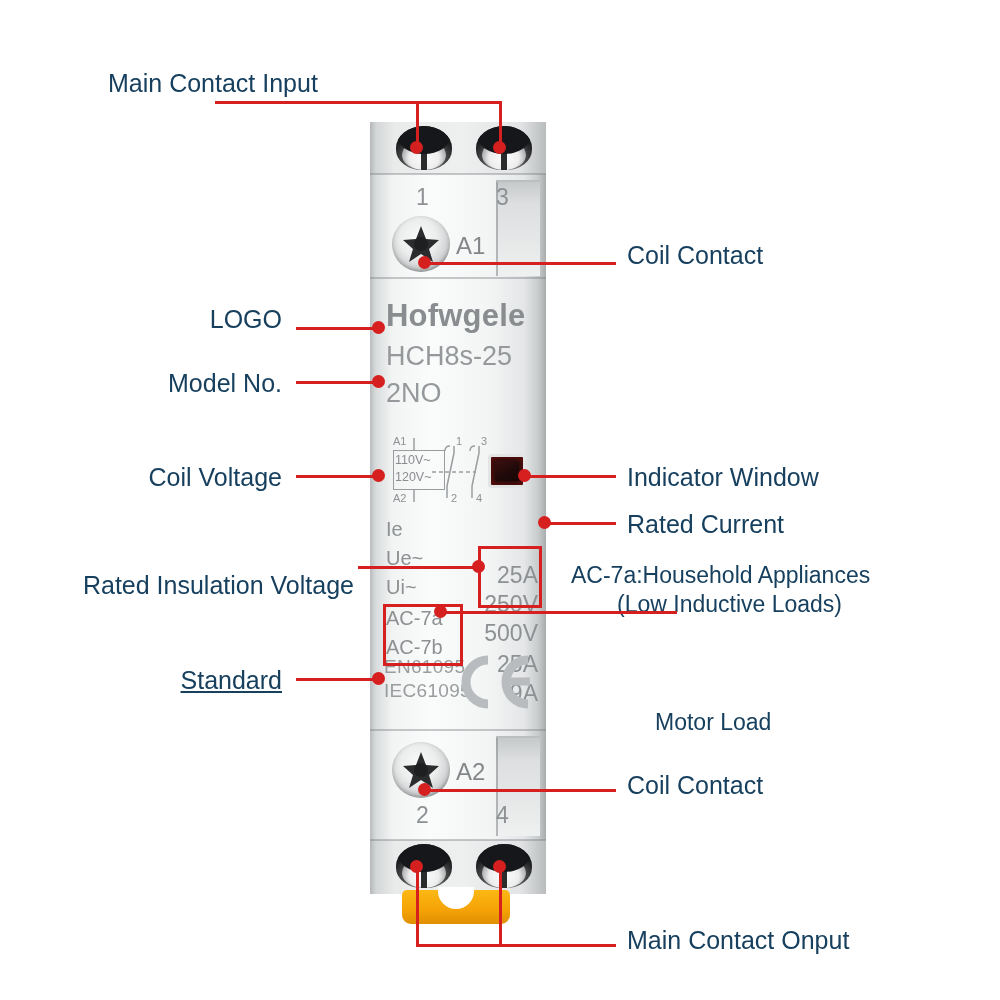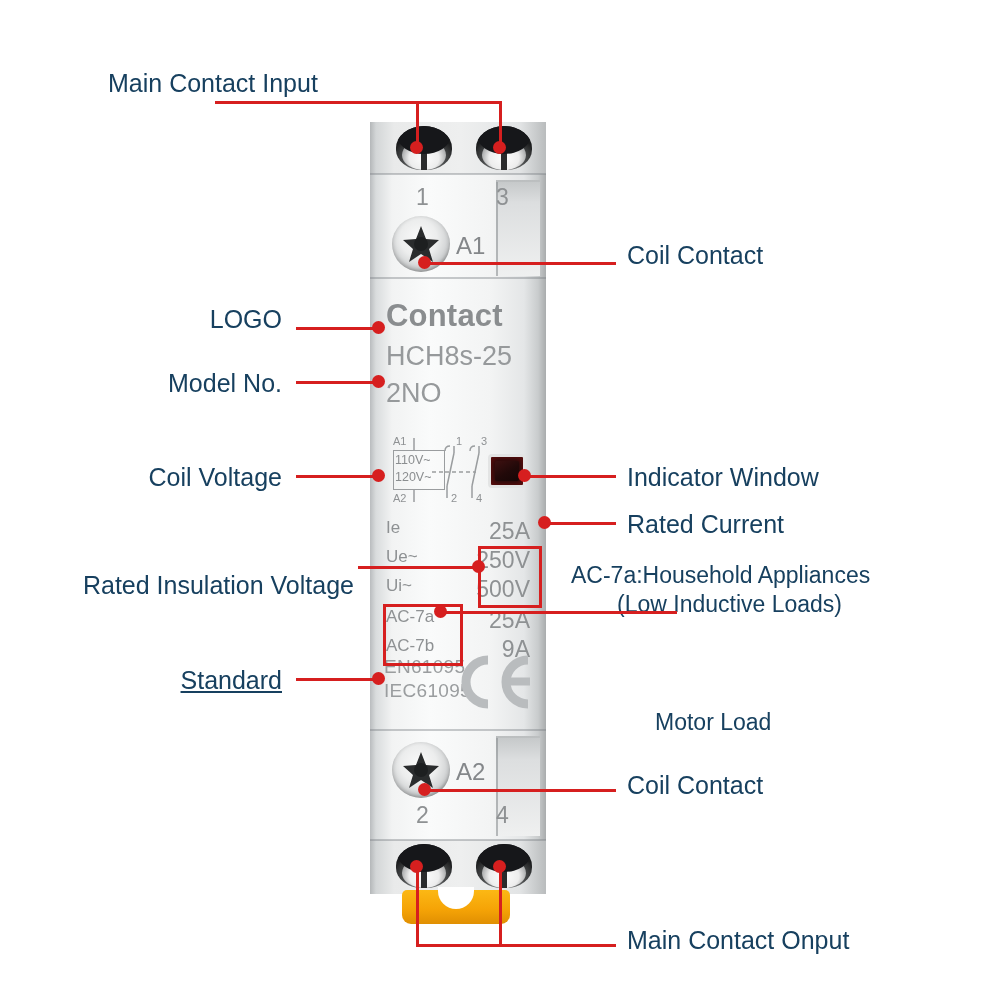--- a/index.html
+++ b/index.html
@@ -191,22 +191,22 @@
   #schem { position: absolute; left: 14px; top: 314px; width: 122px; height: 72px; }
   .sch-t { position: absolute; font-size: 11px; color: #8f9294; font-family:"Liberation Sans",sans-serif; white-space: pre; }
   #coilbox {
     position: absolute; left: 9px; top: 14px;
     width: 52px; height: 40px;
     border: 1.5px solid #9a9d9f;
   }
   .cv { position: absolute; left: 11px; font-size: 12.5px; color: #8b8e90; font-family:"Liberation Sans",sans-serif; }
 
   
-  .rate-l { position: absolute; left: 16px; font-size: 17px; color: #8e9193; font-family:"Liberation Sans",sans-serif; }
-  .rate-r { position: absolute; right: 16px; font-size: 23px; color: #8e9193; font-family:"Liberation Sans",sans-serif; text-align: right; }
+  .rate-l { position: absolute; left: 16px; font-size: 20px; color: #8e9193; font-family:"Liberation Sans",sans-serif; }
+  .rate-r { position: absolute; right: 8px; font-size: 23px; color: #8e9193; font-family:"Liberation Sans",sans-serif; text-align: right; margin-top: 44px; }
 
   
   .std { position: absolute; left: 14px; font-size: 19px; color: #9a9d9f; letter-spacing: .3px; font-family:"Liberation Sans",sans-serif; }
   #ce { position: absolute; left: 84px; top: 532px; width: 80px; height: 56px; }
 
   
   #clip {
     position: absolute;
     left: 402px; top: 890px;
     width: 108px; height: 34px;
@@ -253,21 +253,21 @@
     <div class="tnum" style="left:126px; top:62px;">3</div>
 
     <div class="coilscrew" style="left:22px; top:94px;">
       <svg class="star" viewBox="0 0 42 42">
         <path d="M21 3 L26 16 L39 17 L29 26 L33 39 L21 31 L9 39 L13 26 L3 17 L16 16 Z" fill="#2a2c2d"></path>
         <circle cx="21" cy="21" r="7" fill="#1d1f20"></circle>
       </svg>
     </div>
     <div class="amark" style="left:86px; top:110px;">A1</div>
 
-    <div class="face" id="brand">Contact</div>
+    <div class="face" id="brand">Hofwgele</div>
     <div class="face" id="model">HCH8s-25</div>
     <div class="face" id="poles">2NO</div>
 
     <div id="schem">
       <div class="sch-t" style="left:9px;  top:-1px;">A1</div>
       <div class="sch-t" style="left:9px;  top:56px;">A2</div>
       <div id="coilbox"></div>
       <div class="cv" style="top:17px;">110V~</div>
       <div class="cv" style="top:34px;">120V~</div>
 

